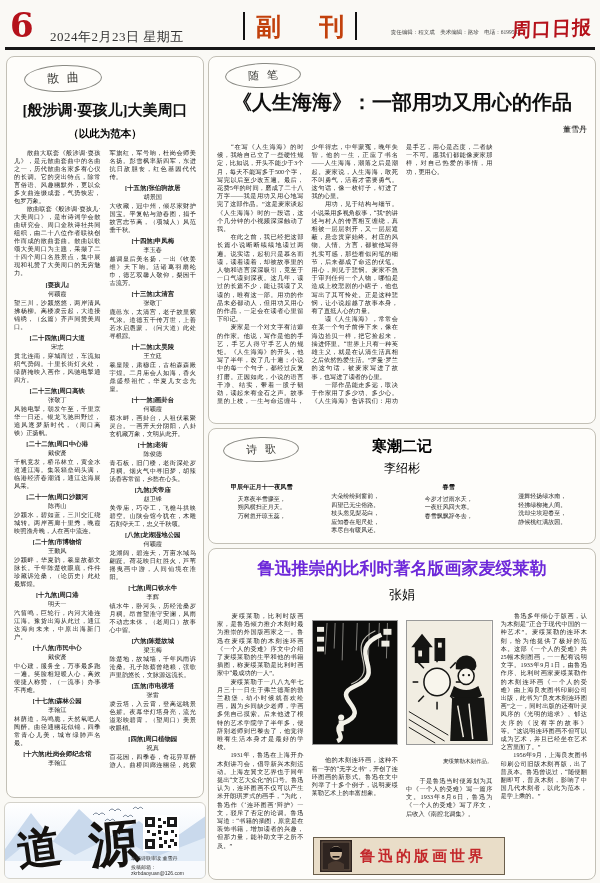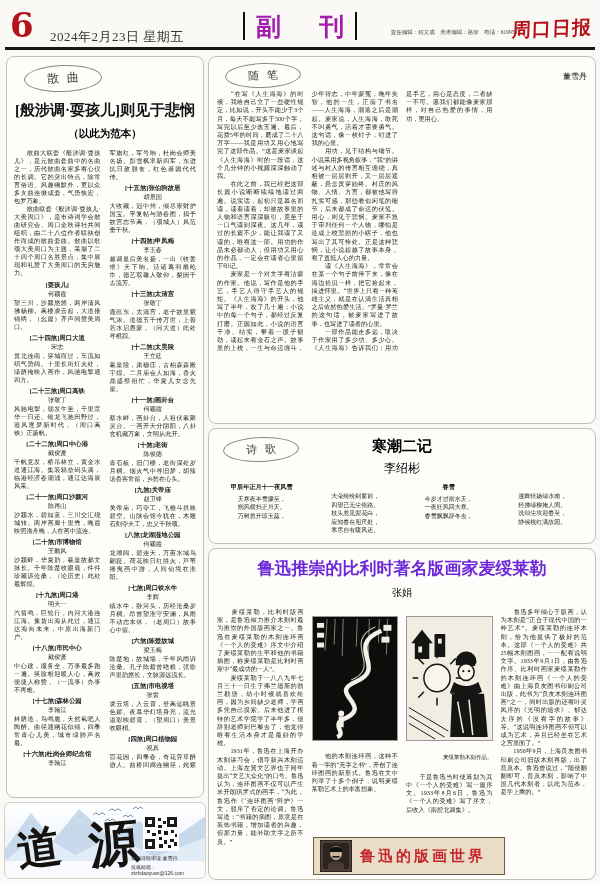--- a/index.html
+++ b/index.html
@@ -4,21 +4,21 @@
 <style>
   * { margin:0; padding:0; box-sizing:border-box; }
   body { background:#e7e5df; font-family:"Liberation Serif","DejaVu Serif",serif; }
   #page { position:relative; width:600px; height:883px; background:#faf9f5; overflow:hidden; }
 
   
   .pagenum { position:absolute; left:10px; top:8px; font-size:34px; line-height:1;
              font-weight:bold; color:#b5121b; font-family:"DejaVu Serif",serif; }
   .hdr-date { position:absolute; left:50px; top:28px; font-size:13px; color:#333; letter-spacing:.5px; }
   .hdr-title { position:absolute; left:0; right:0; top:10px; text-align:center;
-               font-size:25px; font-weight:bold; letter-spacing:16px; text-indent:16px; color:#a21caf; }
+               font-size:25px; font-weight:bold; letter-spacing:16px; text-indent:16px; color:#c2410c; }
   .hdr-bar { position:absolute; top:12px; width:2px; height:28px; background:#111; }
   .hdr-bar.l { left:243px; } .hdr-bar.r { left:355px; }
   .hdr-editors { position:absolute; right:80px; top:29px; font-size:5.5px; color:#444; }
   .masthead { position:absolute; right:8px; top:16px; font-size:19px; font-weight:900;
               color:#b5121b; transform:rotate(-2deg) skewX(-4deg); letter-spacing:1px; }
   .hdr-rule { position:absolute; left:5px; right:5px; top:47px; height:2.5px; background:#171717; }
 
   
   .blk { position:absolute; background:#fefdfa; border:1px solid #c3c0b6; border-radius:8px; }
 
@@ -68,21 +68,21 @@
   .po-title { text-align:center; font-size:15px; font-weight:bold; margin-top:2px; }
   .po-author { text-align:center; font-size:12px; margin-top:4px; }
   .po-row { display:flex; gap:8px; margin-top:6px; }
   .po-col { flex:1; text-align:center; font-size:6px; line-height:8.5px; color:#1c1c1c; }
   .po-head { font-weight:bold; font-size:6.2px; margin-bottom:3px; min-height:6px; }
   .po-text { white-space:pre-line; }
 
   
   #masereel { left:208px; top:548px; width:388px; height:332px; padding:8px 8px; }
   .ma-title { text-align:center; font-size:17px; font-weight:bold; color:#6d28d9; }
-  .ma-author { text-align:center; font-size:10px; margin-top:6px; }
+  .ma-author { text-align:center; font-size:13px; margin-top:6px; }
   .ma-row { display:flex; gap:8px; margin-top:8px; height:262px; overflow:hidden; }
   .ma-col { flex:1; font-size:6.2px; line-height:8.2px; text-align:justify;
             white-space:pre-line; color:#1c1c1c; overflow:hidden; }
   .ma-img { width:100%; height:125px; display:block; margin-bottom:3px; border:1px solid #999; }
   .ma-caption { font-size:5.5px; text-align:right; margin:1px 0 3px; color:#222; }
   .plate { position:absolute; left:104px; top:288px; width:192px; height:38px;
            background:#e9ddc8; border:1px solid #6b5f4c; display:flex; align-items:center;
            padding:16px 6px; }
   .plate-label { color:#c3272b; font-size:15px; font-weight:900; letter-spacing:3px; margin-left:8px; }
 </style>
@@ -95,21 +95,21 @@
   <div class="hdr-date">2024年2月23日 星期五</div>
   <div class="hdr-title">副 刊</div>
   <div class="hdr-bar l"></div>
   <div class="hdr-bar r"></div>
   <div class="hdr-editors">责任编辑：程文成　美术编辑：路珍　电话：6199502</div>
   <div class="masthead">周口日报</div>
   <div class="hdr-rule"></div>
 
   <div id="sanqu" class="blk">
     <span class="badge">散曲</span>
-    <div class="sq-title">[般涉调·耍孩儿]则见于悲悯</div>
+    <div class="sq-title">[般涉调·耍孩儿]大美周口</div>
     <div class="sq-subtitle">（以此为范本）</div>
     <div class="sq-cols">
       <div class="sq-intro">　　散曲大联套《般涉调·耍孩儿》，是元散曲套曲中的名曲之一，历代散曲名家多有心仪的长调。它的突出特点，除常言俗语、风趣幽默外，更以众多支曲连缀成套，气势恢宏，包罗万象。
 　　散曲联套《般涉调·耍孩儿·大美周口》，是市诗词学会散曲研究会、周口金秋诗社共同组织，由二十八位作者联袂创作而成的散曲套曲。散曲以歌颂大美周口为主题，采撷了二十四个周口名胜景点，集中展现和礼赞了大美周口的无穷魅力。</div>
       <div>
 
           <div class="sq-sec">
             <div class="sq-head">[耍孩儿]</div>
             <div class="sq-auth">何颖霞</div>
             <div class="sq-text">望三川，沙颍悠悠，两岸清风拂杨柳。高楼凌云起，大道接锦绣，（幺篇）齐声同赞美周口。</div>
@@ -285,20 +285,21 @@
       <rect x="5" y="5" width="4" height="4" fill="#fff"></rect>
         <rect x="27" y="5" width="4" height="4" fill="#fff"></rect>
         <rect x="5" y="27" width="4" height="4" fill="#fff"></rect>
     </svg>
     <div class="dao-line1">本版诗联审读 董雪丹</div>
     <div class="dao-line2">投稿邮箱：zkrbdaoyuan@126.com</div>
   </div>
 
   <div id="essay" class="blk">
     <span class="badge">随笔</span>
+    <div class="es-title">《人生海海》：一部用功又用心的作品</div>
     <div class="es-author">董雪丹</div>
     <div class="es-body">　　“在写《人生海海》的时候，我给自己立了一些硬性规定，比如说，开头不能少于3个月，每天不能写多于500个字，写完以后至少改五遍。最后，花费5年的时间，磨成了二十八万字——我是用功又用心地写完了这部作品。”这是麦家谈起《人生海海》时的一段话，这个几分钟的小视频深深触动了我。
 　　在此之前，我已经把这部长篇小说断断续续地读过两遍。说实话，起初只是慕名而读，读着读着，却被故事里的人物和语言深深吸引，竟至于一口气读到深夜。这几年，读过的长篇不少，能让我读了又读的，唯有这一部。用功的作品未必都动人，但用功又用心的作品，一定会在读者心里留下印记。
 　　麦家是一个对文字有洁癖的作家。他说，写作是他的手艺，手艺人得守手艺人的规矩。《人生海海》的开头，他写了半年，改了几十遍；小说中的每一个句子，都经过反复打磨。正因如此，小说的语言干净、结实，带着一股子韧劲，读起来有金石之声。故事里的上校，一生与命运缠斗，少年得志，中年蒙冤，晚年失智，他的一生，正应了书名——人生海海，潮落之后是潮起。麦家说，人生海海，敢死不叫勇气，活着才需要勇气。这句话，像一枚钉子，钉进了我的心里。
 　　用功，见于结构与细节。小说采用多视角叙事，“我”的讲述与村人的传言相互缠绕，真相被一层层剥开，又一层层遮蔽，悬念贯穿始终。村庄的风物、人情、方言，都被他写得扎实可感，那些看似闲笔的细节，后来都成了命运的伏笔。用心，则见于悲悯。麦家不急于审判任何一个人物，哪怕是造成上校悲剧的小瞎子，他也写出了其可怜处。正是这种悲悯，让小说超越了故事本身，有了直抵人心的力量。
 　　读《人生海海》，常常会在某一个句子前停下来，像在海边拾贝一样，把它捡起来，揣进怀里。“世界上只有一种英雄主义，就是在认清生活真相之后依然热爱生活。”罗曼·罗兰的这句话，被麦家写进了故事，也写进了读者的心里。
 　　一部作品能走多远，取决于作家用了多少功、多少心。《人生海海》告诉我们：用功是手艺，用心是态度，二者缺一不可。愿我们都能像麦家那样，对自己热爱的事情，用功，更用心。</div>
   </div>
 
   <div id="poetry" class="blk">

